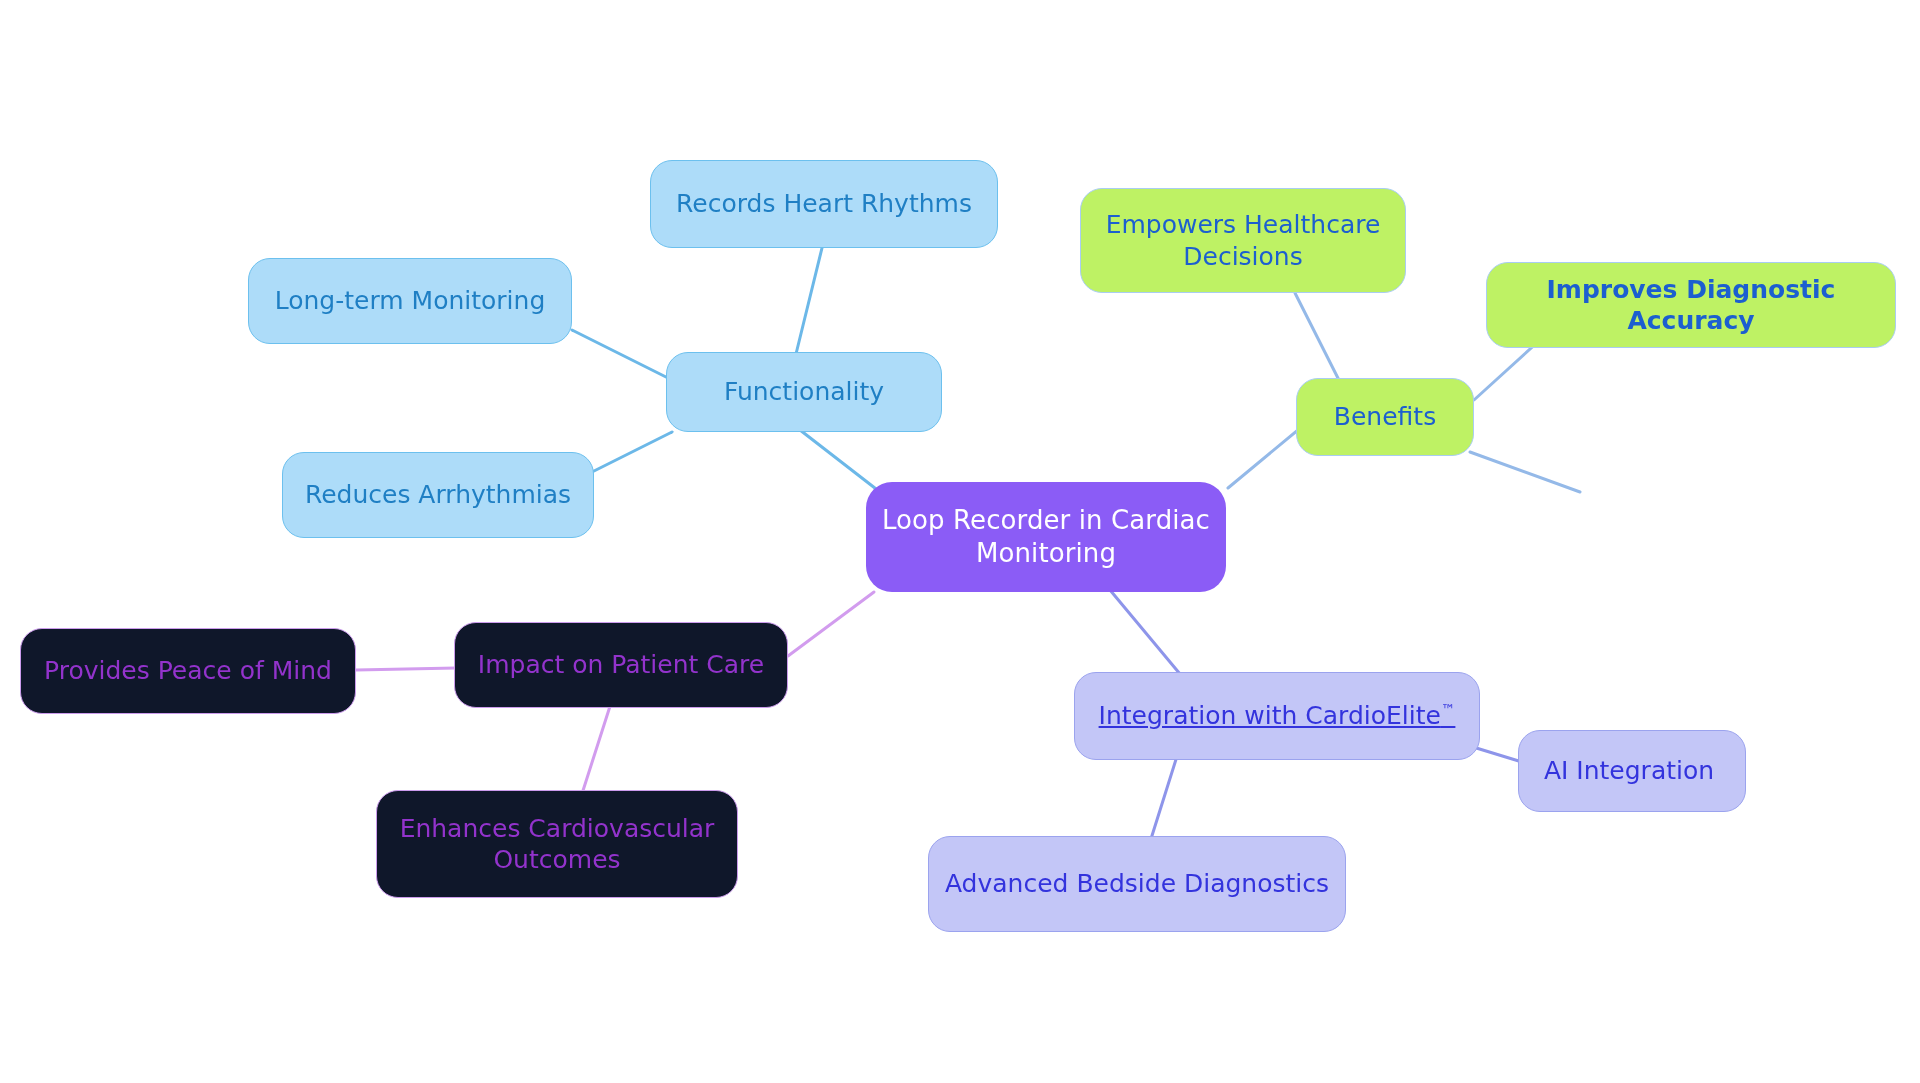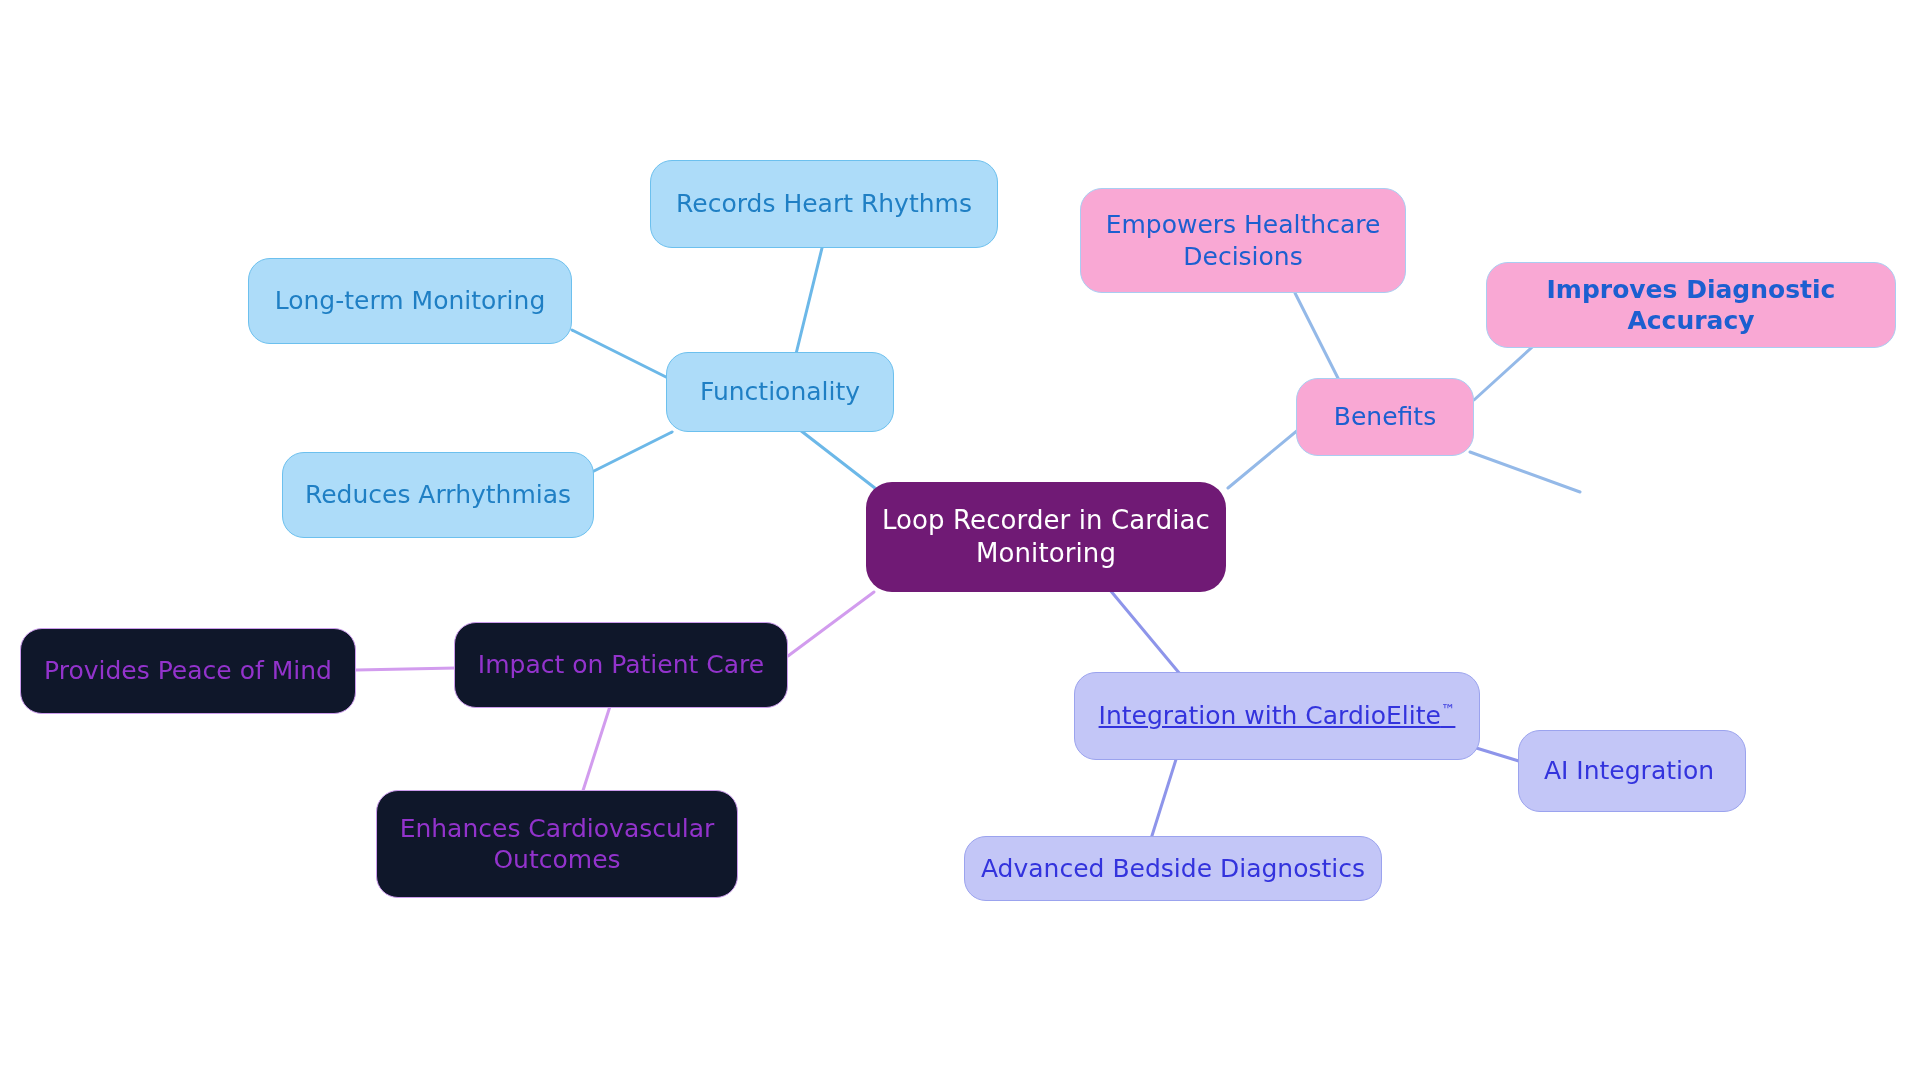--- a/index.html
+++ b/index.html
@@ -39,32 +39,32 @@
     border-radius: 22px;
     border-style: solid;
     border-width: 1.5px;
     line-height: 1.26;
     padding: 6px 14px;
     white-space: pre-line;
   }
   .node.root {
     border-radius: 26px;
     border-width: 0;
-    background: #701a75;
+    background: #8b5cf6;
     color: #ffffff;
     font-size: 26px;
     letter-spacing: 0.1px;
   }
   .node.branch-func {
     background: #addcf9;
     border-color: #6cc0ee;
     color: #1f7fc4;
   }
   .node.branch-benefits {
-    background: #f9a8d4;
+    background: #bef264;
     border-color: #a9cdf2;
     color: #1c5fd0;
   }
   .node.branch-impact {
     background: #0f172a;
     border-color: #cb9bec;
     color: #9333cc;
   }
   .node.branch-integration {
     background: #c3c6f7;
@@ -104,21 +104,21 @@
     <path d="M 612 700 L 580 800" stroke="#d29cee" stroke-width="3" fill="none" stroke-linecap="round"></path>
 
     <path d="M 1424 732 L 1522 762" stroke="#8e95ea" stroke-width="3" fill="none" stroke-linecap="round"></path>
     <path d="M 1184 734 L 1150 842" stroke="#8e95ea" stroke-width="3" fill="none" stroke-linecap="round"></path>
   </svg>
 
   <div class="node root" style="left:866px; top:482px; width:360px; height:110px;">
     <span class="node-label">Loop Recorder in Cardiac Monitoring</span>
   </div>
 
-  <div class="node branch-func" style="left:666px; top:352px; width:228px; height:80px; font-size:25px;">
+  <div class="node branch-func" style="left:666px; top:352px; width:276px; height:80px; font-size:25px;">
     <span class="node-label">Functionality</span>
   </div>
 
   <div class="node branch-func" style="left:650px; top:160px; width:348px; height:88px; font-size:25px;">
     <span class="node-label">Records Heart Rhythms</span>
   </div>
 
   <div class="node branch-func" style="left:248px; top:258px; width:324px; height:86px; font-size:25px;">
     <span class="node-label">Long-term Monitoring</span>
   </div>
@@ -153,17 +153,17 @@
   </div>
 
   <div class="node branch-integration" style="left:1074px; top:672px; width:406px; height:88px; font-size:25px;text-decoration:underline;">
     <span class="node-label"><span>Integration with CardioElite</span><sup class="tm">™</sup></span>
   </div>
 
   <div class="node branch-integration" style="left:1518px; top:730px; width:228px; height:82px; font-size:25px;padding-left:8px;">
     <span class="node-label">AI Integration</span>
   </div>
 
-  <div class="node branch-integration" style="left:964px; top:836px; width:418px; height:65px; font-size:25px;justify-content:center;">
+  <div class="node branch-integration" style="left:928px; top:836px; width:418px; height:96px; font-size:25px;justify-content:center;">
     <span class="node-label">Advanced Bedside Diagnostics</span>
   </div>
 
 </div>
 
 </body></html>

